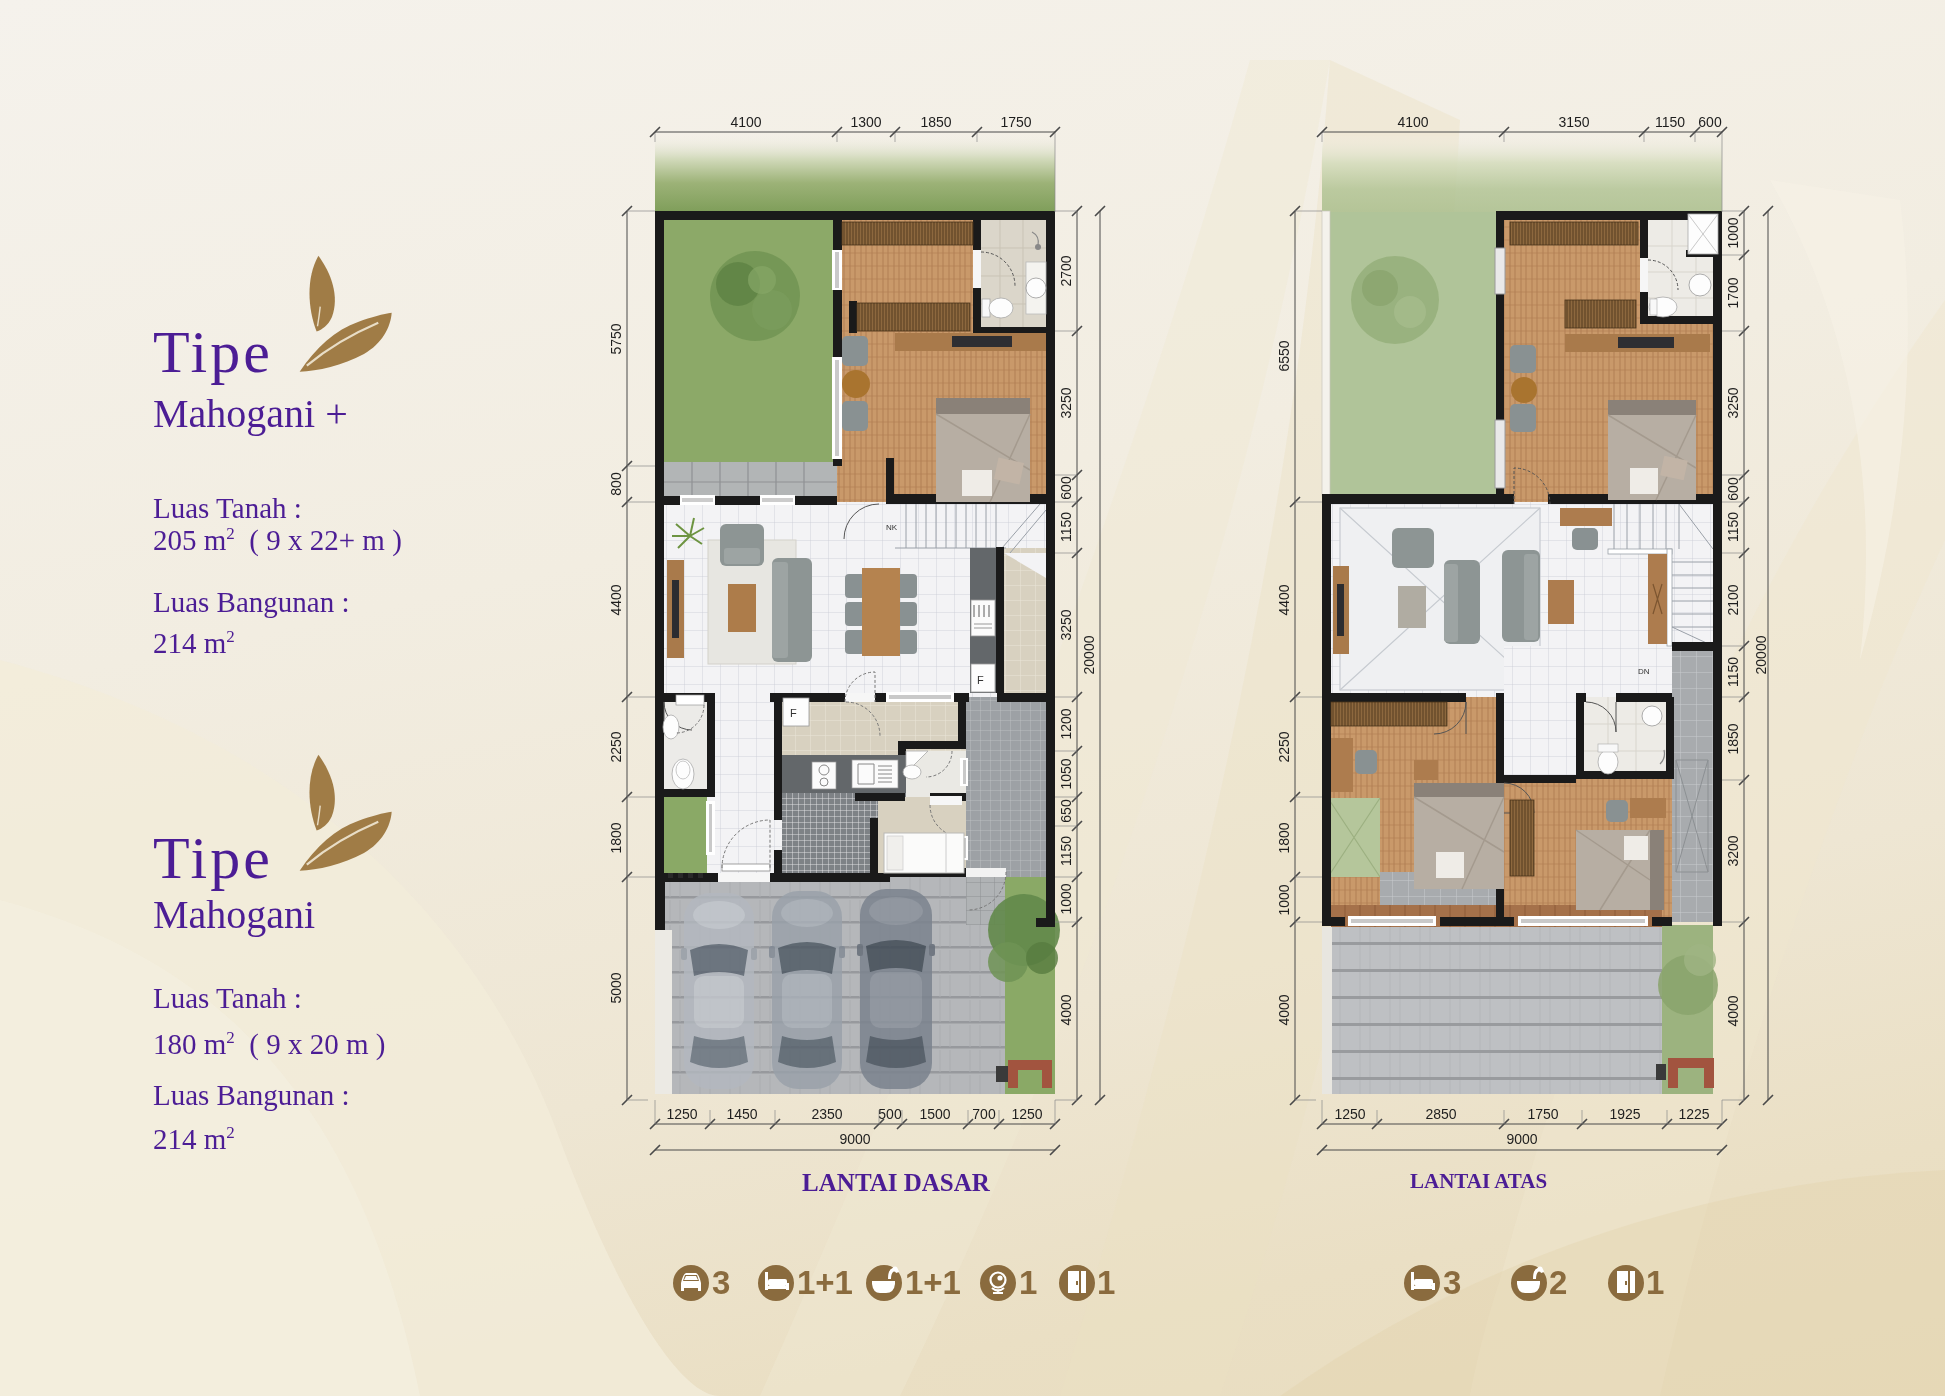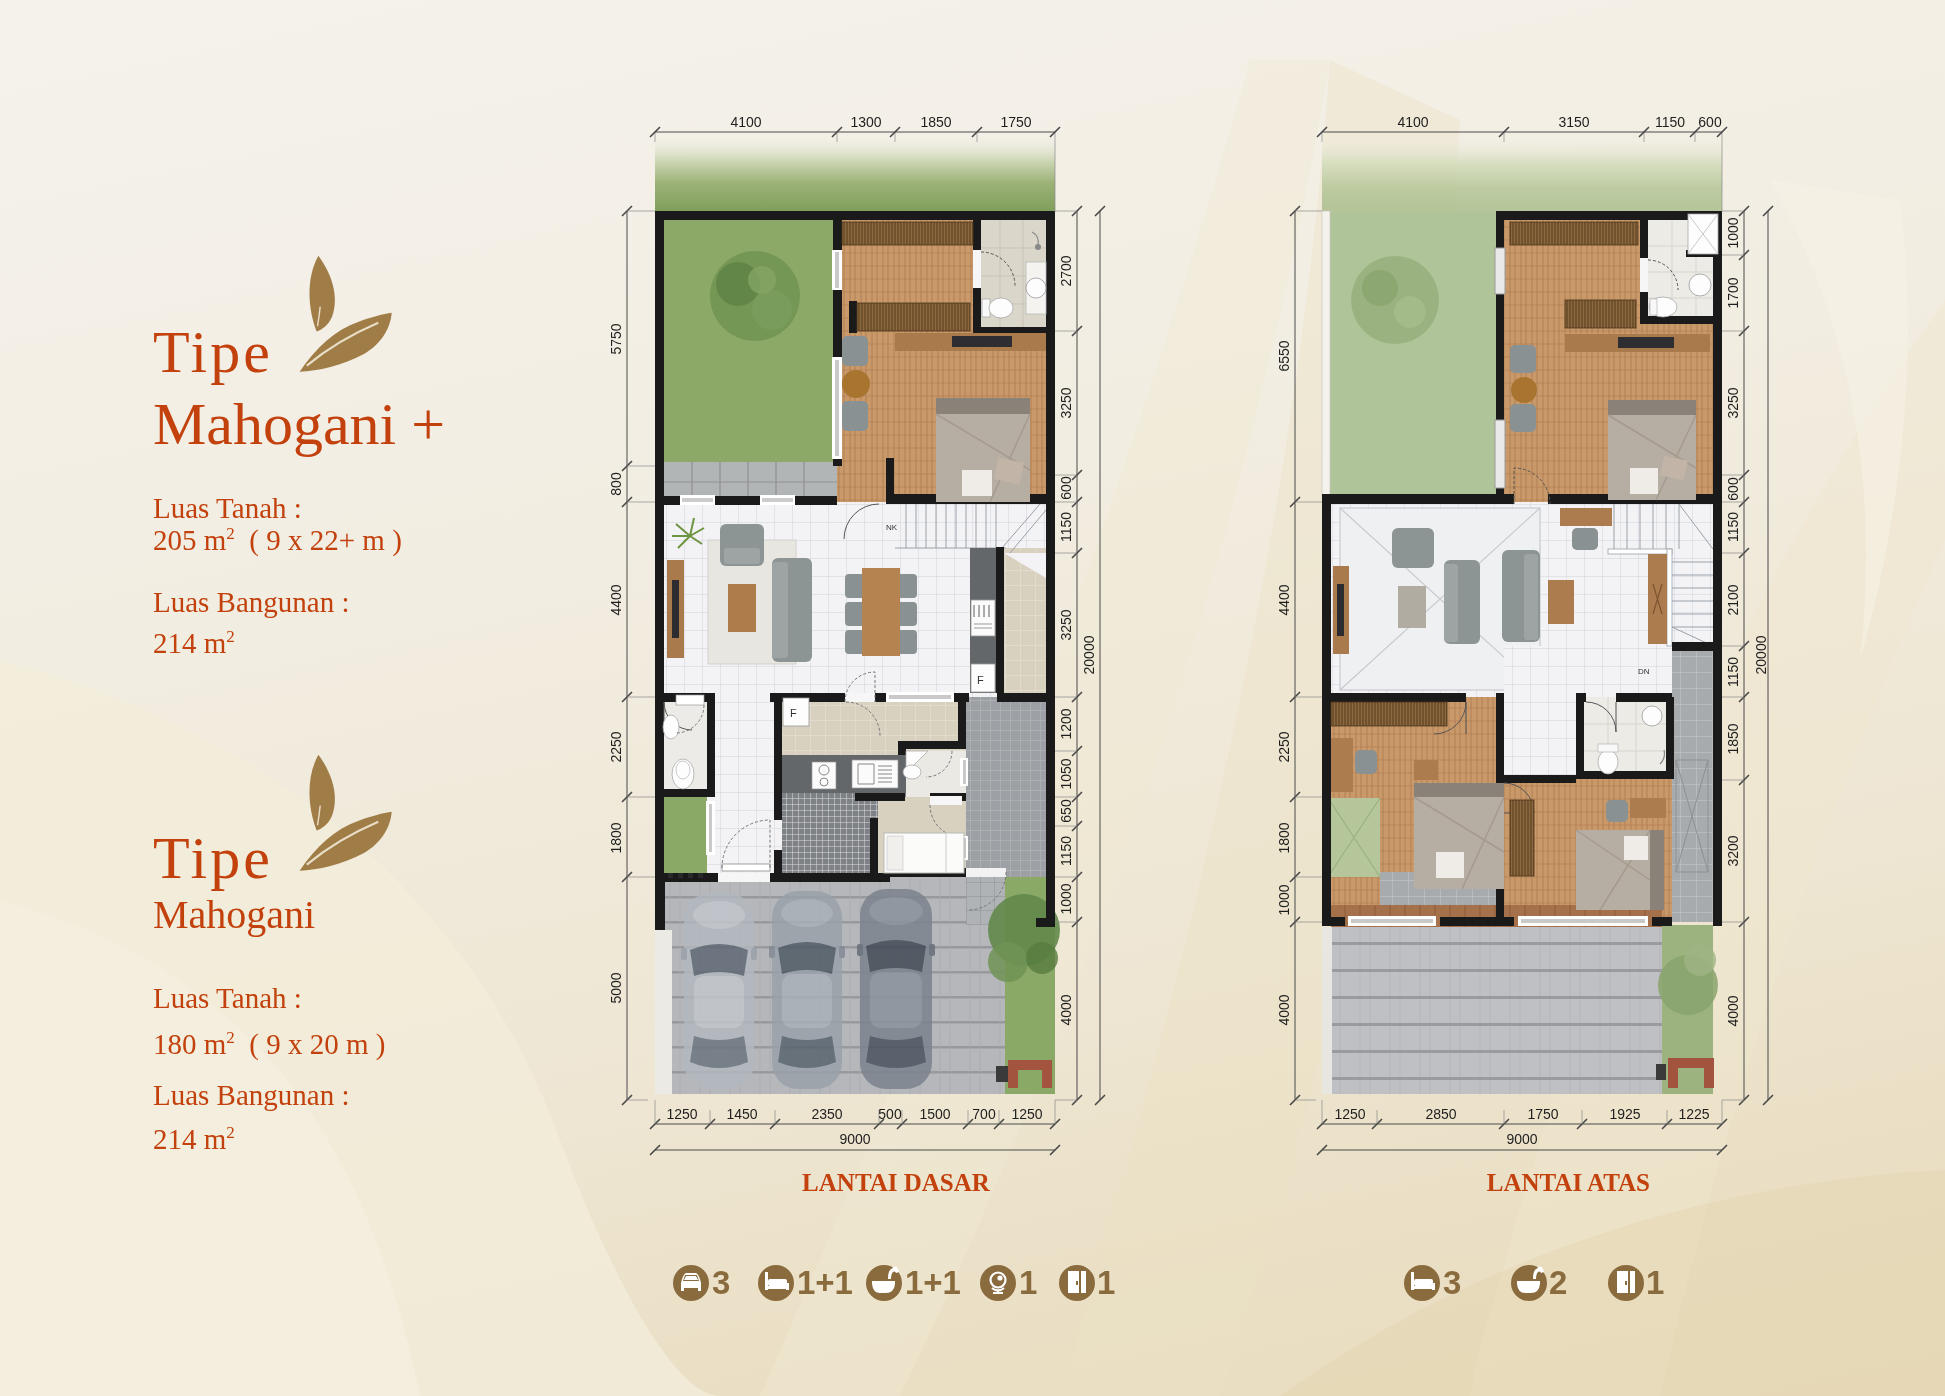--- a/index.html
+++ b/index.html
@@ -1,20 +1,20 @@
 <!DOCTYPE html>
 <html><head>
 <meta charset="utf-8">
 <style>
   html,body{margin:0;padding:0;}
   body{width:1945px;height:1396px;position:relative;overflow:hidden;
        font-family:"Liberation Serif", serif;
        background:linear-gradient(168deg,#f5f2ec 0%,#f2ede1 38%,#eee6d3 68%,#eadfc4 86%,#e8dcbe 100%);}
   .abs{position:absolute;}
-  .brown{color:#c2410c;}
+  .brown{color:#4c1d95;}
 </style>
 </head>
 <body>
 
 <svg class="abs" style="left:0;top:0" width="1945" height="1396" viewBox="0 0 1945 1396">
   <path d="M0,660 C300,740 480,920 560,1140 C620,1300 680,1396 720,1396 L0,1396 Z" fill="#f2ecda" opacity="0.8"></path>
   <path d="M0,900 C220,960 360,1100 420,1396 L0,1396 Z" fill="#f4efe0" opacity="0.7"></path>
   <path d="M1250,60 C1150,420 980,900 760,1396 L900,1396 C1120,940 1260,480 1330,60 Z" fill="#f0e8d3" opacity="0.45"></path>
   <path d="M1330,60 C1300,480 1210,900 1060,1396 L1220,1396 C1380,920 1440,480 1460,120 Z" fill="#ece1c4" opacity="0.4"></path>
   <path d="M1945,300 C1760,560 1600,900 1500,1280 C1480,1340 1470,1396 1470,1396 L1660,1396 C1740,1040 1870,700 1945,540 Z" fill="#f0e7cf" opacity="0.45"></path>
@@ -24,21 +24,21 @@
 
 <svg class="abs" style="left:286px;top:253px" width="122" height="134" viewBox="0 0 130 150">
   <path d="M33,3 C47,22 57,48 48,72 C44,81 37,86 31,88 C21,62 19,28 33,3 Z" fill="#a07c46"></path>
   <path d="M35,60 C34,70 33,76 32,82" stroke="#e8ddc6" stroke-width="1.6" fill="none"></path>
   <path d="M12,133 C30,106 52,86 78,77 C92,72 106,68 115,67 C114,83 104,102 84,113 C60,126 32,132 12,133 Z" fill="#a07c46"></path>
   <path d="M20,126 C44,106 72,90 100,78" stroke="#e8ddc6" stroke-width="2.4" fill="none"></path>
 </svg>
 
 <div class="abs brown" style="left:153px;top:318px;font-size:60px;letter-spacing:3px;">Tipe</div>
 
-<div class="abs brown" style="left:153px;top:390px;font-size:60px;">Mahogani +</div>
+<div class="abs brown" style="left:153px;top:390px;font-size:40px;">Mahogani +</div>
 
 <div class="abs brown" style="left:153px;top:492px;font-size:29px;">Luas Tanah :</div>
 
 <div class="abs brown" style="left:153px;top:524px;font-size:29px;">205 m<sup style="font-size:17px">2</sup>&nbsp; ( 9 x 22+ m )</div>
 
 <div class="abs brown" style="left:153px;top:586px;font-size:29px;">Luas Bangunan :</div>
 
 <div class="abs brown" style="left:153px;top:627px;font-size:29px;">214 m<sup style="font-size:17px">2</sup></div>
 
 <svg class="abs" style="left:286px;top:752px" width="122" height="134" viewBox="0 0 130 150">
@@ -55,21 +55,21 @@
 <div class="abs brown" style="left:153px;top:982px;font-size:29px;">Luas Tanah :</div>
 
 <div class="abs brown" style="left:153px;top:1028px;font-size:29px;">180 m<sup style="font-size:17px">2</sup>&nbsp; ( 9 x 20 m )</div>
 
 <div class="abs brown" style="left:153px;top:1079px;font-size:29px;">Luas Bangunan :</div>
 
 <div class="abs brown" style="left:153px;top:1123px;font-size:29px;">214 m<sup style="font-size:17px">2</sup></div>
 
 <div class="abs brown" style="left:776px;top:1169px;width:240px;text-align:center;font-size:25px;font-weight:bold;">LANTAI DASAR</div>
 
-<div class="abs brown" style="left:1410px;top:1169px;width:240px;text-align:right;font-size:25px;font-weight:bold;">LANTAI ATAS</div>
+<div class="abs brown" style="left:1410px;top:1169px;width:240px;text-align:left;font-size:21px;font-weight:bold;">LANTAI ATAS</div>
 
 <svg class="abs" style="left:600px;top:95px" width="520" height="1070" viewBox="600 95 520 1070" font-family="Liberation Sans, sans-serif">
 <defs>
   <linearGradient id="Lgrassfade" x1="0" y1="0" x2="0" y2="1">
     <stop offset="0" stop-color="#f1eee6" stop-opacity="0.1"></stop>
     <stop offset="0.3" stop-color="#d2dabb"></stop>
     <stop offset="0.62" stop-color="#9cb277"></stop>
     <stop offset="1" stop-color="#7f9e5a"></stop>
   </linearGradient>
   <pattern id="Lmarble" width="18" height="18" patternUnits="userSpaceOnUse">

